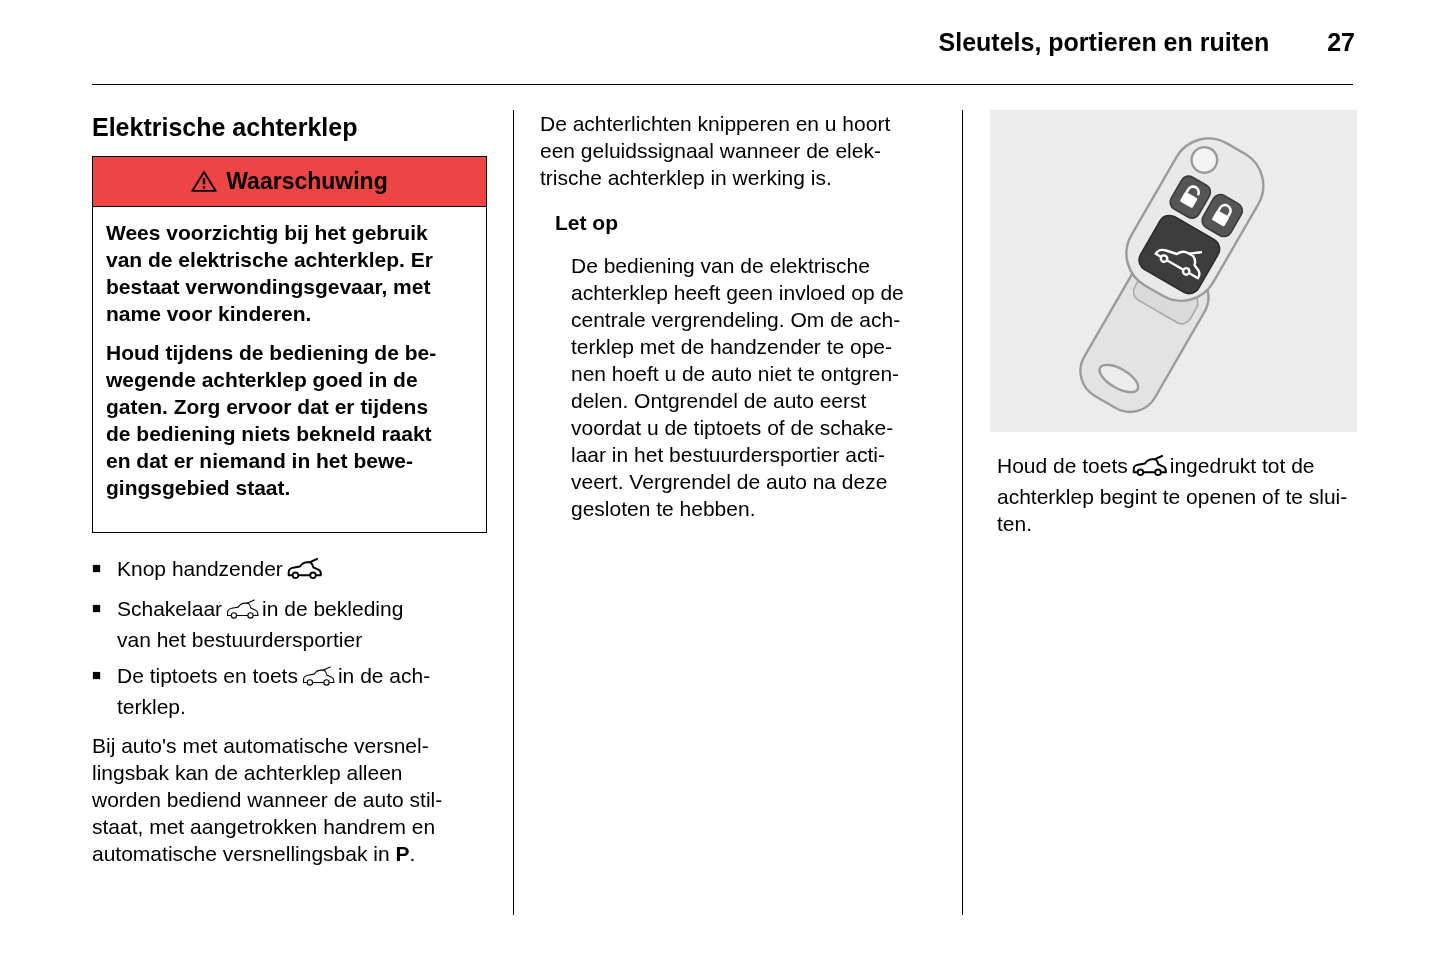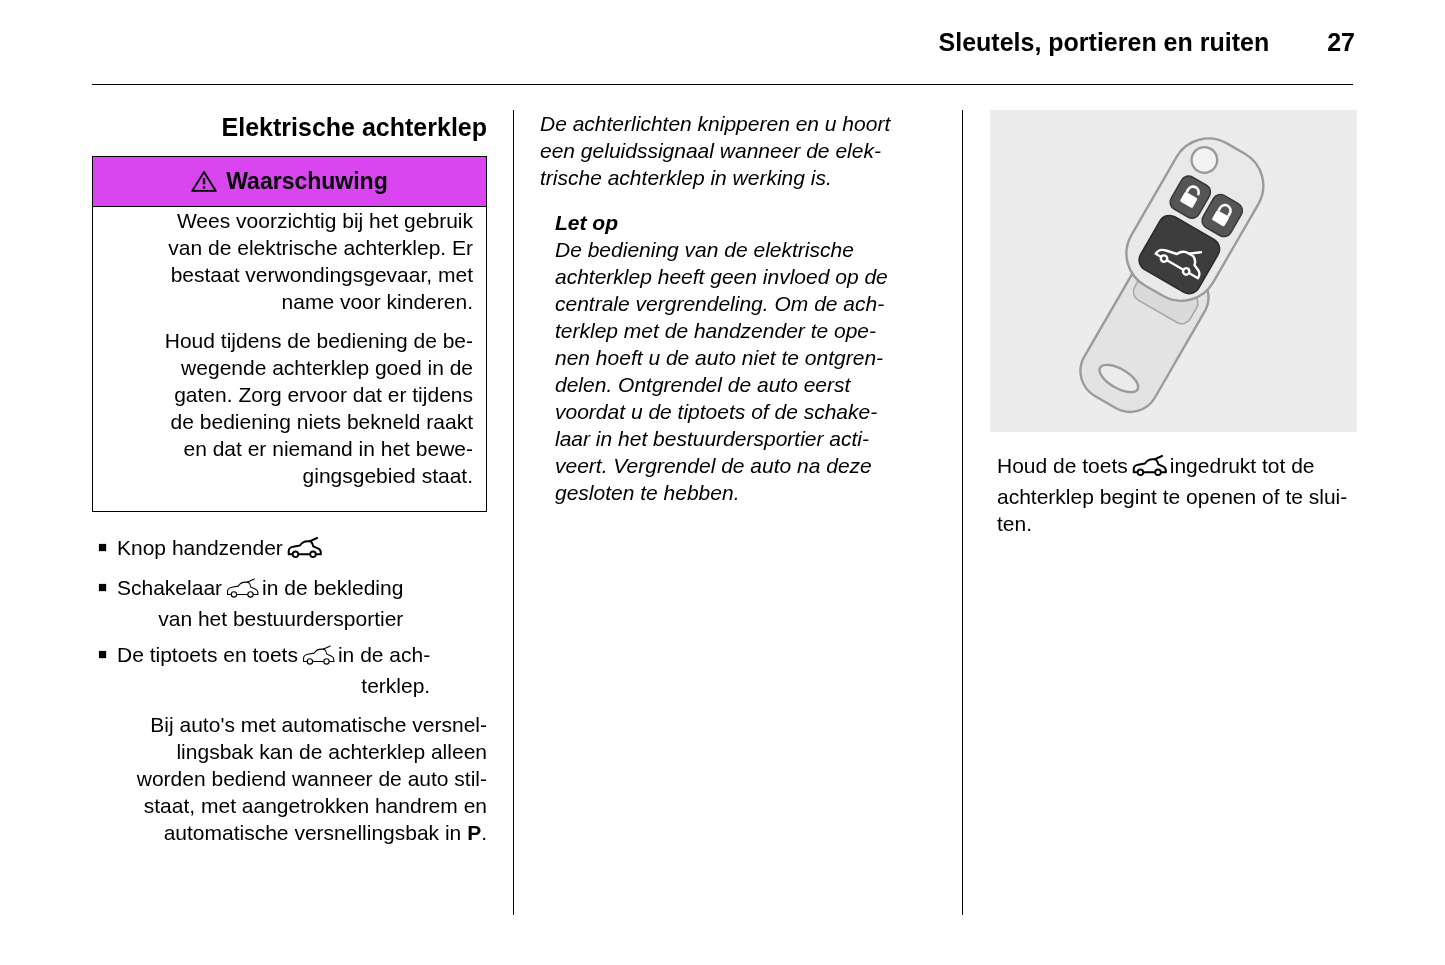--- a/index.html
+++ b/index.html
@@ -5,37 +5,37 @@
   html,body{margin:0;padding:0;background:#fff;}
   body{font-family:"Liberation Sans",sans-serif;color:#000;-webkit-font-smoothing:antialiased;}
   .page{position:relative;width:1445px;height:965px;background:#fff;overflow:hidden;}
 
   
   .running-head{position:absolute;top:28px;left:92px;right:90px;display:flex;justify-content:flex-end;align-items:baseline;gap:58px;font-size:25px;font-weight:bold;}
   .rule{position:absolute;top:84px;left:92px;right:92px;border-top:1.5px solid #000;}
 
   
   .col{position:absolute;top:110px;font-size:21px;line-height:27px;}
-  .col1{left:92px;width:395px;text-align:right;}
-  .col2{left:540px;width:400px;font-style:italic;}
+  .col1{left:92px;width:395px;}
+  .col2{left:540px;width:400px;}
   .col3{left:990px;width:367px;}
   .vdiv{position:absolute;top:110px;height:805px;width:0;border-left:1px solid #000;}
   .vdiv1{left:513px;}
   .vdiv2{left:962px;}
 
   .pre{white-space:pre-line;}
   h1.section{font-size:25px;line-height:30px;font-weight:bold;margin:2px 0 14px 0;}
   h2.sub{font-size:23px;line-height:28px;font-weight:bold;margin:2px 0 16px 0;}
 
   
   .warnbox{border:1.5px solid #000;margin:4px 0 22px 0;}
-  .warnhead{background:#d946ef;border-bottom:1.5px solid #000;display:flex;align-items:center;justify-content:center;gap:9px;font-weight:bold;font-size:23px;padding:11px 0;}
-  .warnbody{padding:0 13px 14px 13px;}
+  .warnhead{background:#ef4444;border-bottom:1.5px solid #000;display:flex;align-items:center;justify-content:center;gap:9px;font-weight:bold;font-size:23px;padding:11px 0;}
+  .warnbody{padding:12px 13px 14px 13px;font-weight:bold;}
   .warnbody p{margin:0 0 12px 0;}
-  .warnbody p:last-child{margin-bottom:8px;}
+  .warnbody p:last-child{margin-bottom:17px;}
 
   .para{margin:0 0 14px 0;}
 
   ul.bullets{list-style:none;margin:16px 0 12px 0;padding:0;}
   ul.bullets li{display:flex;gap:10px;margin:0 0 9px 0;}
   .sq{flex:0 0 15px;font-size:15px;line-height:26px;}
 
   .inline-car{display:inline-block;vertical-align:-4px;margin:0 3px;}
 
   .note{padding-left:15px;margin:18px 0 0 0;}
@@ -129,21 +129,21 @@
 automatische versnellingsbak in </span><b>P</b><span>.</span></p>
   </div>
 
   <div class="col col2">
     <p class="para pre">De achterlichten knipperen en u hoort
 een geluidssignaal wanneer de elek-
 trische achterklep in werking is.</p>
 
     <div class="note">
       <p class="note-h">Let op</p>
-      <p class="pre" style="margin:0">De bediening van de elektrische
+      <p class="pre" style="margin:16px">De bediening van de elektrische
 achterklep heeft geen invloed op de
 centrale vergrendeling. Om de ach-
 terklep met de handzender te ope-
 nen hoeft u de auto niet te ontgren-
 delen. Ontgrendel de auto eerst
 voordat u de tiptoets of de schake-
 laar in het bestuurdersportier acti-
 veert. Vergrendel de auto na deze
 gesloten te hebben.</p>
     </div>

